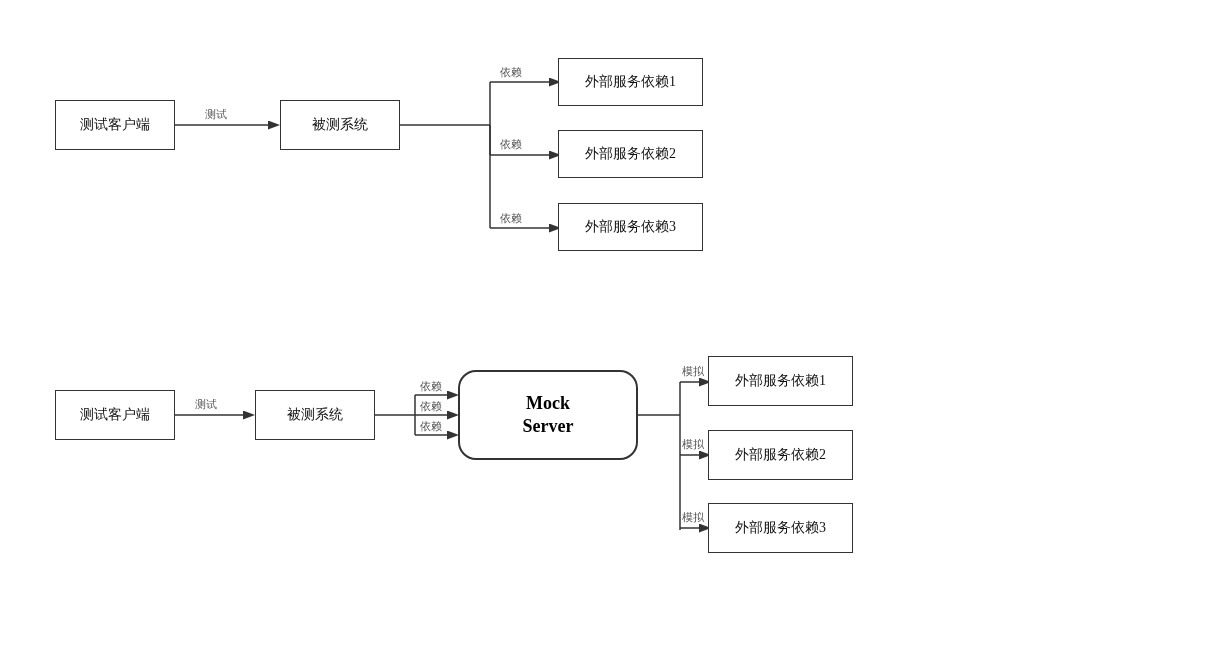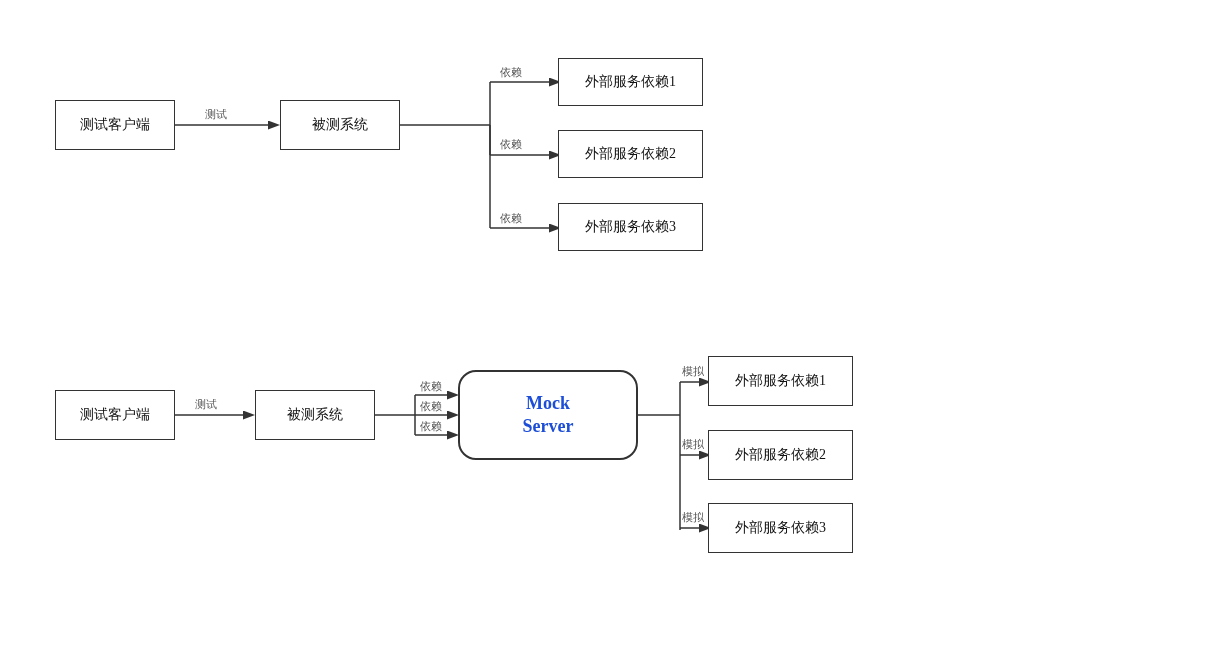--- a/index.html
+++ b/index.html
@@ -37,21 +37,21 @@
     .box-rounded {
       position: absolute;
       border: 2.5px solid #333;
       background: #fff;
       border-radius: 18px;
       display: flex;
       align-items: center;
       justify-content: center;
       font-size: 18px;
       font-weight: bold;
-      color: #1d4ed8;
+      color: #000000;
       text-align: center;
       line-height: 1.3;
     }
   </style>
 </head>
 <body>
 
 <div class="diagram-container">
 
   <svg class="diagram-svg">

